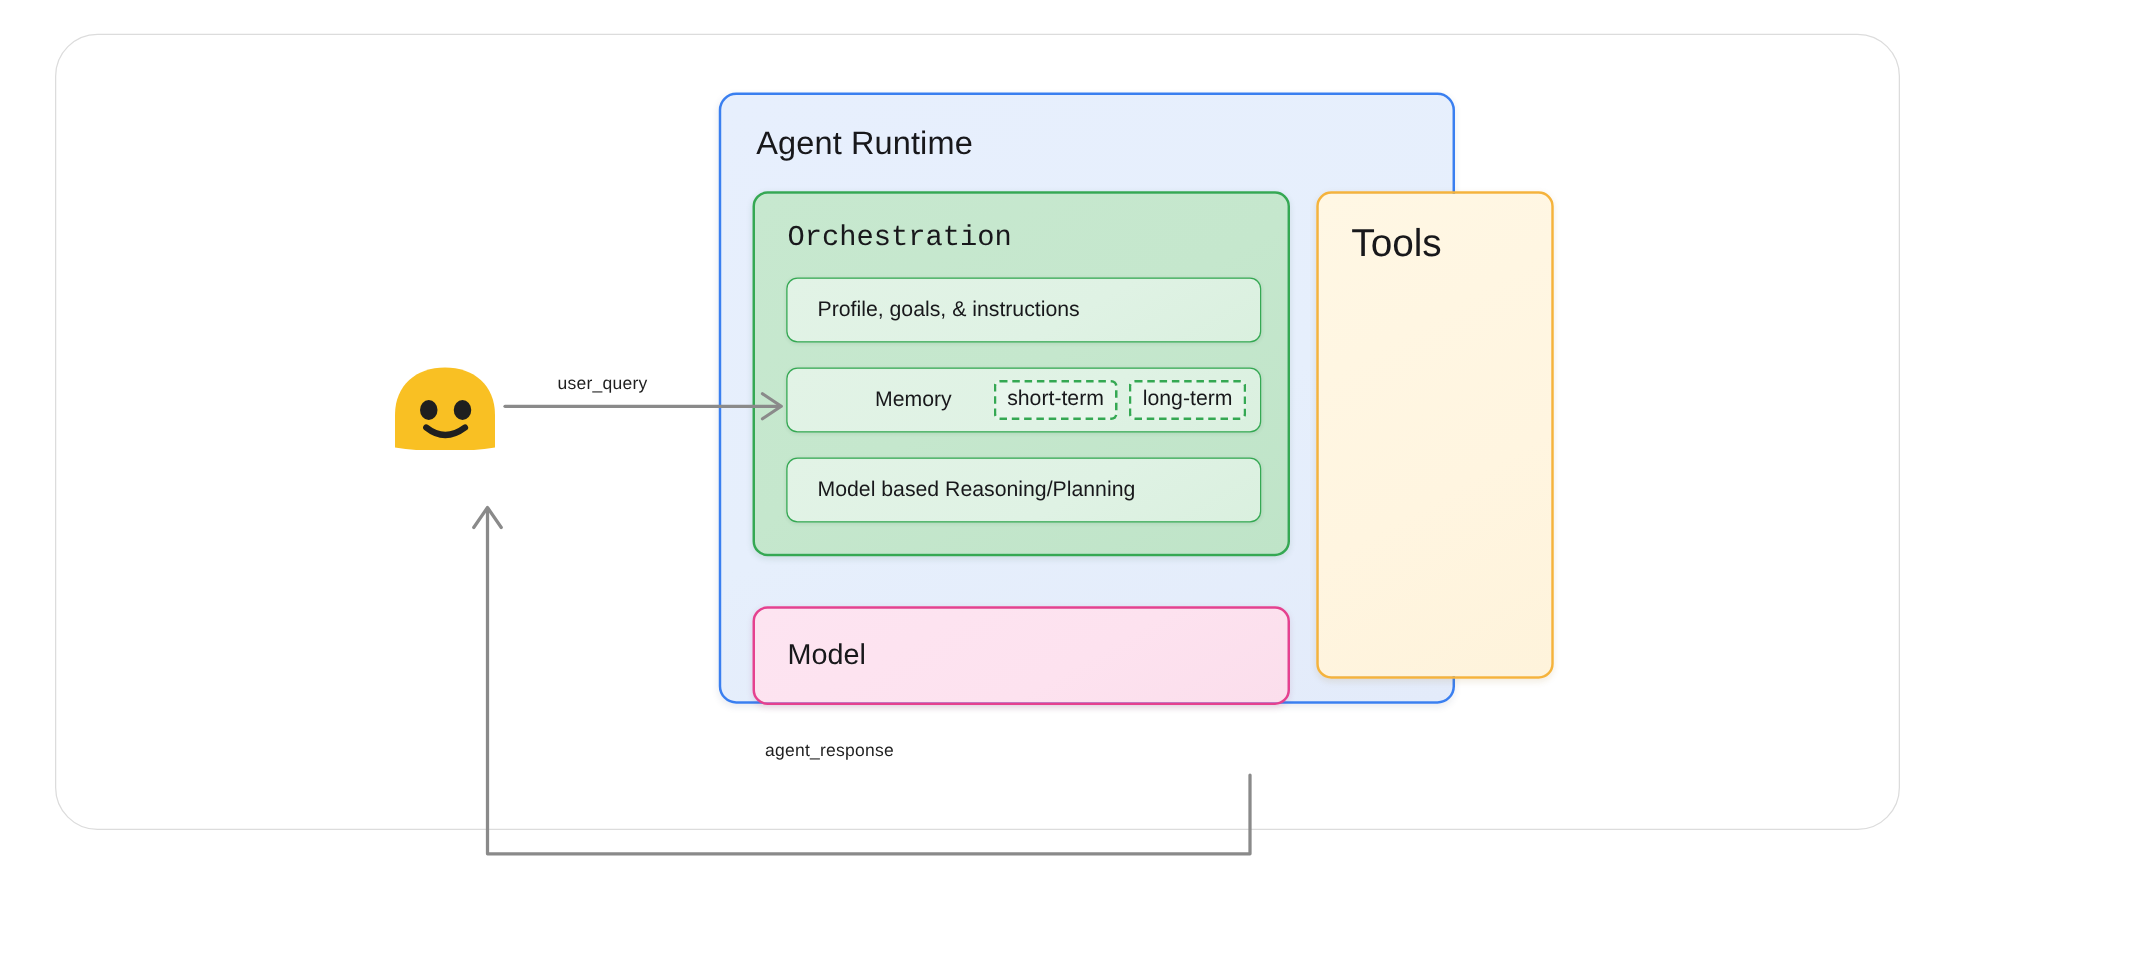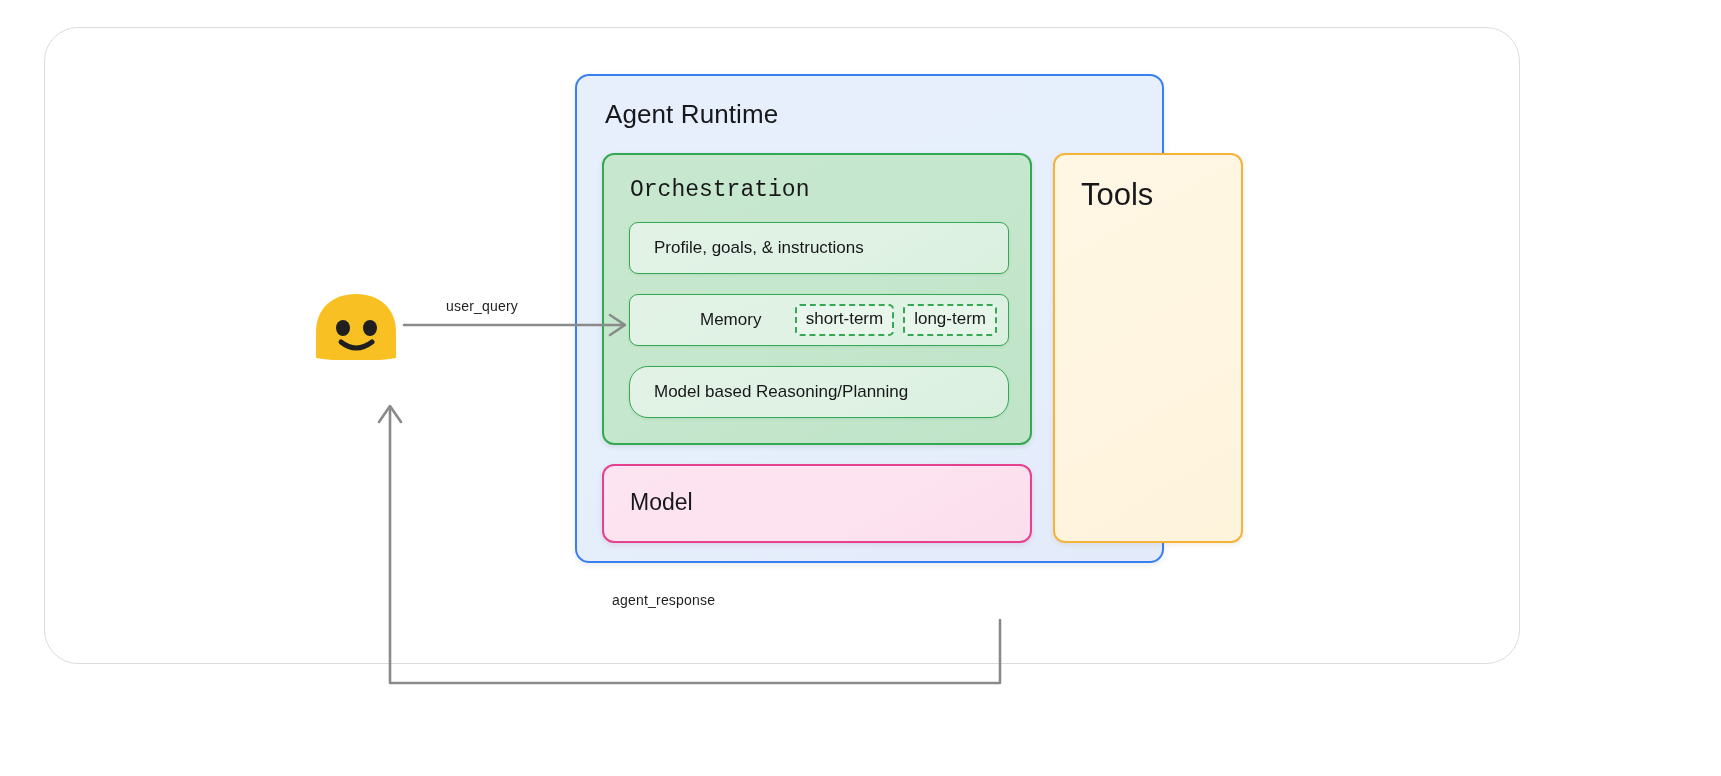--- a/index.html
+++ b/index.html
@@ -81,21 +81,21 @@
     border: 1.8px solid #35a853;
     border-radius: 9px;
     background: linear-gradient(150deg, #e2f3e6 0%, #dff2e4 60%, #daf0df 100%);
     box-sizing: border-box;
     display: flex;
     align-items: center;
     box-shadow: 0 1px 3px rgba(30,90,50,0.10);
   }
   .orch-row.r1 { top: 67px; }
   .orch-row.r2 { top: 139px; padding-left: 46px; }
-  .orch-row.r3 { top: 211px; border-radius: 19px; }
+  .orch-row.r3 { top: 211px; }
 
   .orch-row-label {
     font-size: 17px;
     color: #18181b;
     padding-left: 24px;
     white-space: nowrap;
   }
 
   .badges {
     margin-left: auto;
@@ -111,21 +111,21 @@
     color: #18181b;
     padding: 4px 9px 5px 9px;
     white-space: nowrap;
     line-height: 1.1;
   }
 
   
   .model-box {
     position: absolute;
     left: 25px;
-    top: 388px;
+    top: 409px;
     width: 430px;
     height: 79px;
     border: 2.5px solid #e5418f;
     border-radius: 12px;
     background: linear-gradient(150deg, #fde4f1 0%, #fde2ef 60%, #fbdeec 100%);
     box-sizing: border-box;
     box-shadow: 0 2px 5px rgba(150,30,90,0.12);
   }
   .model-title {
     position: absolute;

